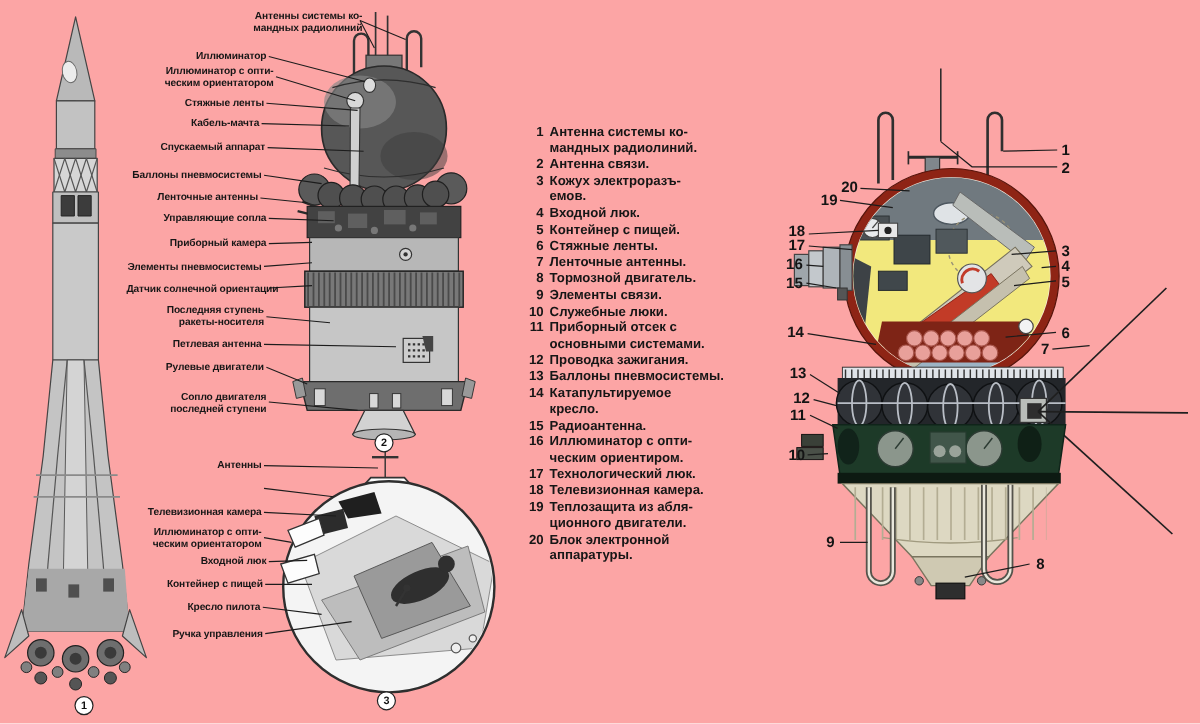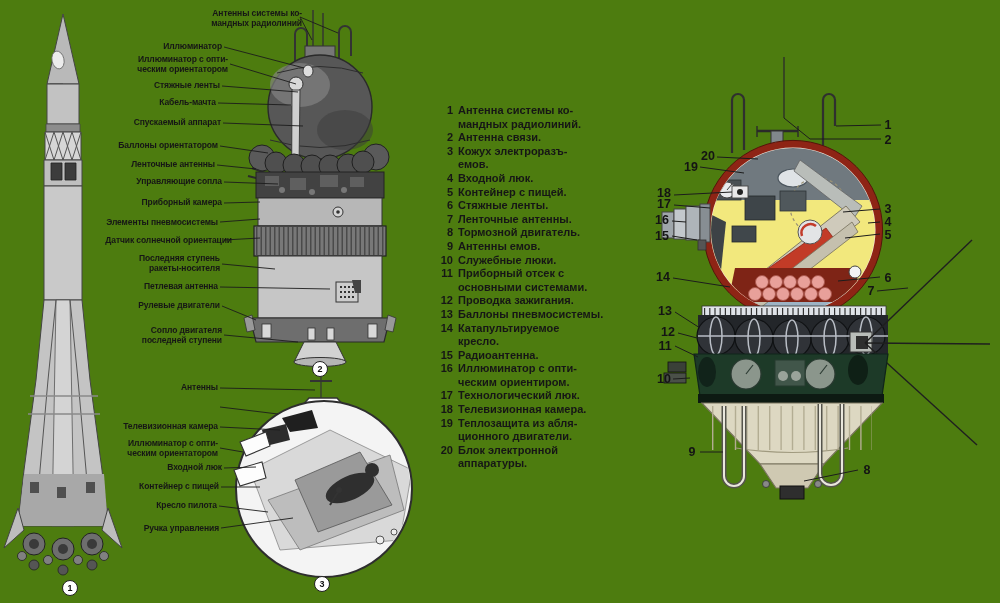--- a/index.html
+++ b/index.html
@@ -1,16 +1,16 @@
 <!DOCTYPE html>
 <html><head>
 <meta charset="utf-8">
 <style>
   html,body{margin:0;padding:0;background:#fff;}
-  .stage{position:relative;width:1000px;height:603px;background:#4d7c0f;
+  .stage{position:relative;width:1000px;height:603px;background:#fca5a5;
          font-family:"Liberation Sans",sans-serif;overflow:hidden;}
   svg.art{position:absolute;left:0;top:0;}
   .lbl{position:absolute;font-weight:bold;font-size:8.5px;line-height:9.8px;
        color:#161616;text-align:right;white-space:pre-line;letter-spacing:-0.1px;width:160px;}
   .callout{position:absolute;transform:translate(-50%,-50%);font-weight:bold;
        font-size:12.5px;color:#141414;}
   .badge{position:absolute;transform:translate(-50%,-50%);width:14px;height:14px;
        border:1.4px solid #222;border-radius:50%;display:flex;align-items:center;
        justify-content:center;font-size:9px;font-weight:bold;color:#111;background:#fff;}
   .legend{position:absolute;left:436px;top:104px;width:208px;display:grid;
@@ -319,21 +319,21 @@
 </svg>
 
 <div class="lbl" style="top:9px;left:142px">Антенны системы ко-
 мандных радиолиний</div>
 <div class="lbl" style="top:42px;left:62px">Иллюминатор</div>
 <div class="lbl" style="top:55px;left:68px">Иллюминатор с опти-
 ческим ориентатором</div>
 <div class="lbl" style="top:81px;left:60px">Стяжные ленты</div>
 <div class="lbl" style="top:98px;left:56px">Кабель-мачта</div>
 <div class="lbl" style="top:118px;left:61px">Спускаемый аппарат</div>
-<div class="lbl" style="top:141px;left:58px">Баллоны ориентатором</div>
+<div class="lbl" style="top:141px;left:58px">Баллоны пневмосистемы</div>
 <div class="lbl" style="top:160px;left:55px">Ленточные антенны</div>
 <div class="lbl" style="top:177px;left:62px">Управляющие сопла</div>
 <div class="lbl" style="top:198px;left:62px">Приборный камера</div>
 <div class="lbl" style="top:218px;left:58px">Элементы пневмосистемы</div>
 <div class="lbl" style="top:236px;left:62px;width:170px">Датчик солнечной ориентации</div>
 <div class="lbl" style="top:254px;left:60px">Последняя ступень
 ракеты-носителя</div>
 <div class="lbl" style="top:282px;left:58px">Петлевая антенна</div>
 <div class="lbl" style="top:301px;left:60px">Рулевые двигатели</div>
 <div class="lbl" style="top:326px;left:62px">Сопло двигателя
@@ -361,21 +361,21 @@
       <div class="txt">Входной люк.</div>
   <div class="num">5</div>
       <div class="txt">Контейнер с пищей.</div>
   <div class="num">6</div>
       <div class="txt">Стяжные ленты.</div>
   <div class="num">7</div>
       <div class="txt">Ленточные антенны.</div>
   <div class="num">8</div>
       <div class="txt">Тормозной двигатель.</div>
   <div class="num">9</div>
-      <div class="txt">Антенны емов.</div>
+      <div class="txt">Элементы связи.</div>
   <div class="num">10</div>
       <div class="txt">Служебные люки.</div>
   <div class="num">11</div>
       <div class="txt">Приборный отсек с
 основными системами.</div>
   <div class="num">12</div>
       <div class="txt">Проводка зажигания.</div>
   <div class="num">13</div>
       <div class="txt">Баллоны пневмосистемы.</div>
   <div class="num">14</div>

